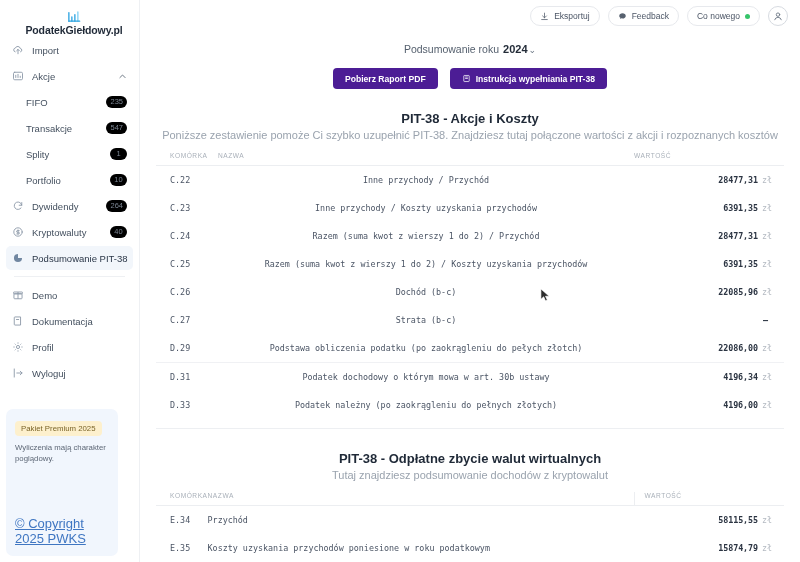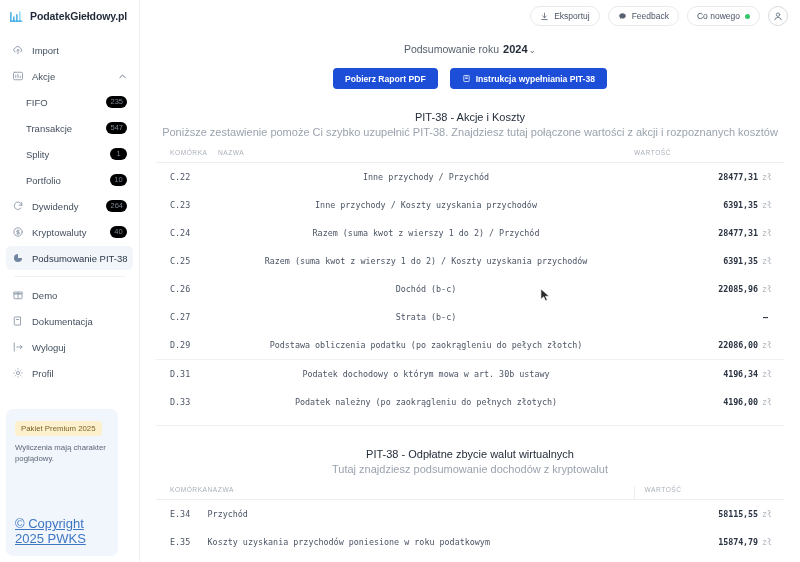--- a/index.html
+++ b/index.html
@@ -14,22 +14,22 @@
   
   .sidebar {
     width: 140px; height: 562px;
     background: #ffffff;
     border-right: 1px solid #eef0f3;
     display: flex; flex-direction: column;
     flex: 0 0 140px;
     position: relative;
   }
   .brand {
-    display: flex; align-items: center; gap: 6px;
-    padding: 9px 0 9px 9px; height: 32px;
+    display: flex; align-items: center; 
+    padding: 9px 0 9px 9px; height: 32px; flex-direction: column;
   }
   .brand-name {
     font-size: 10.5px; font-weight: bold; color: #1f2937; letter-spacing: -0.1px;
   }
   .logo-icon { width: 15px; height: 15px; display: block; flex: 0 0 15px; }
 
   .nav { padding: 6px 6px 0 6px; }
   .nav-item {
     display: flex; align-items: center; gap: 8px;
     height: 24px; padding: 0 6px; margin-bottom: 2px;
@@ -87,30 +87,30 @@
 
   .year-row {
     text-align: center; margin-top: 11px;
     font-size: 10.5px; color: #545f6d;
   }
   .year-row .yr { font-weight: bold; color: #232c38; font-size: 11px; margin-left: 4px; }
   .year-row .caret { color: #6b7684; font-size: 9px; margin-left: 1px; }
 
   .cta-row { display: flex; justify-content: center; gap: 12px; margin-top: 13px; }
   .cta {
-    background: #1d4ed8; color: #fff; border: none; border-radius: 4px;
+    background: #4c1d95; color: #fff; border: none; border-radius: 4px;
     height: 21px; padding: 0 12px; font-size: 8.6px; font-weight: bold;
     display: flex; align-items: center; gap: 5px; cursor: pointer;
     font-family: "Liberation Sans", sans-serif;
   }
   .cta .ic { width: 9px; height: 9px; display: block; }
 
   .section { padding: 0 16px; }
   .sec-head { text-align: center; margin-top: 22px; }
-  .sec-title { font-size: 11px; font-weight: normal; color: #1f2937; }
+  .sec-title { font-size: 13px; font-weight: bold; color: #1f2937; }
   .sec-sub { font-size: 11px; color: #9aa3ae; margin-top: 3px; }
 
   table.grid { width: 100%; border-collapse: collapse; margin-top: 11px; }
   table.grid thead th {
     font-size: 6.6px; color: #a9b0b9; font-weight: normal; letter-spacing: 0.55px;
     text-align: left; padding: 0 0 6px 0; border-bottom: 1px solid #eceef1;
   }
   table.grid thead th.th-val { text-align: left; }
   table.grid td {
     font-family: "DejaVu Sans Mono", monospace;
@@ -253,37 +253,37 @@
           <svg viewBox="0 0 16 16" fill="none" stroke="currentColor" stroke-width="1.2" stroke-linejoin="round">
             <path d="M4 2.6h7.4v10.8H4a1 1 0 0 1-1-1V3.6a1 1 0 0 1 1-1z"></path>
               <path d="M5.4 6h4"></path>
           </svg>
         </span>
         <span class="lbl">Dokumentacja</span>
       </div>
 
       <div class="nav-item">
         <span class="ic">
+          <svg viewBox="0 0 16 16" fill="none" stroke="currentColor" stroke-width="1.2" stroke-linejoin="round">
+            <circle cx="8" cy="8" r="2.1"></circle>
+            <path d="M8 1.9v1.6M8 12.5v1.6M14.1 8h-1.6M3.5 8H1.9M12.3 3.7l-1.1 1.1M4.8 11.2l-1.1 1.1M12.3 12.3l-1.1-1.1M4.8 4.8 3.7 3.7"></path>
+          </svg>
+        </span>
+        <span class="lbl">Profil</span>
+      </div>
+
+      <div class="nav-item">
+        <span class="ic">
           <svg viewBox="0 0 16 16" fill="none" stroke="currentColor" stroke-width="1.2" stroke-linecap="round" stroke-linejoin="round">
             <path d="M3 2.6v10.8"></path>
               <path d="M6.4 8h7"></path>
               <path d="M11 5.6 13.4 8 11 10.4"></path>
           </svg>
         </span>
         <span class="lbl">Wyloguj</span>
-      </div>
-
-      <div class="nav-item">
-        <span class="ic">
-          <svg viewBox="0 0 16 16" fill="none" stroke="currentColor" stroke-width="1.2" stroke-linejoin="round">
-            <circle cx="8" cy="8" r="2.1"></circle>
-            <path d="M8 1.9v1.6M8 12.5v1.6M14.1 8h-1.6M3.5 8H1.9M12.3 3.7l-1.1 1.1M4.8 11.2l-1.1 1.1M12.3 12.3l-1.1-1.1M4.8 4.8 3.7 3.7"></path>
-          </svg>
-        </span>
-        <span class="lbl">Profil</span>
       </div>
     </nav>
 
     <div class="premium">
       <span class="premium-pill">Pakiet Premium 2025</span>
       <div class="premium-note">Wyliczenia mają charakter poglądowy.</div>
       <a class="premium-link" href="#">© Copyright 2025 PWKS</a>
     </div>
   </aside>
 

